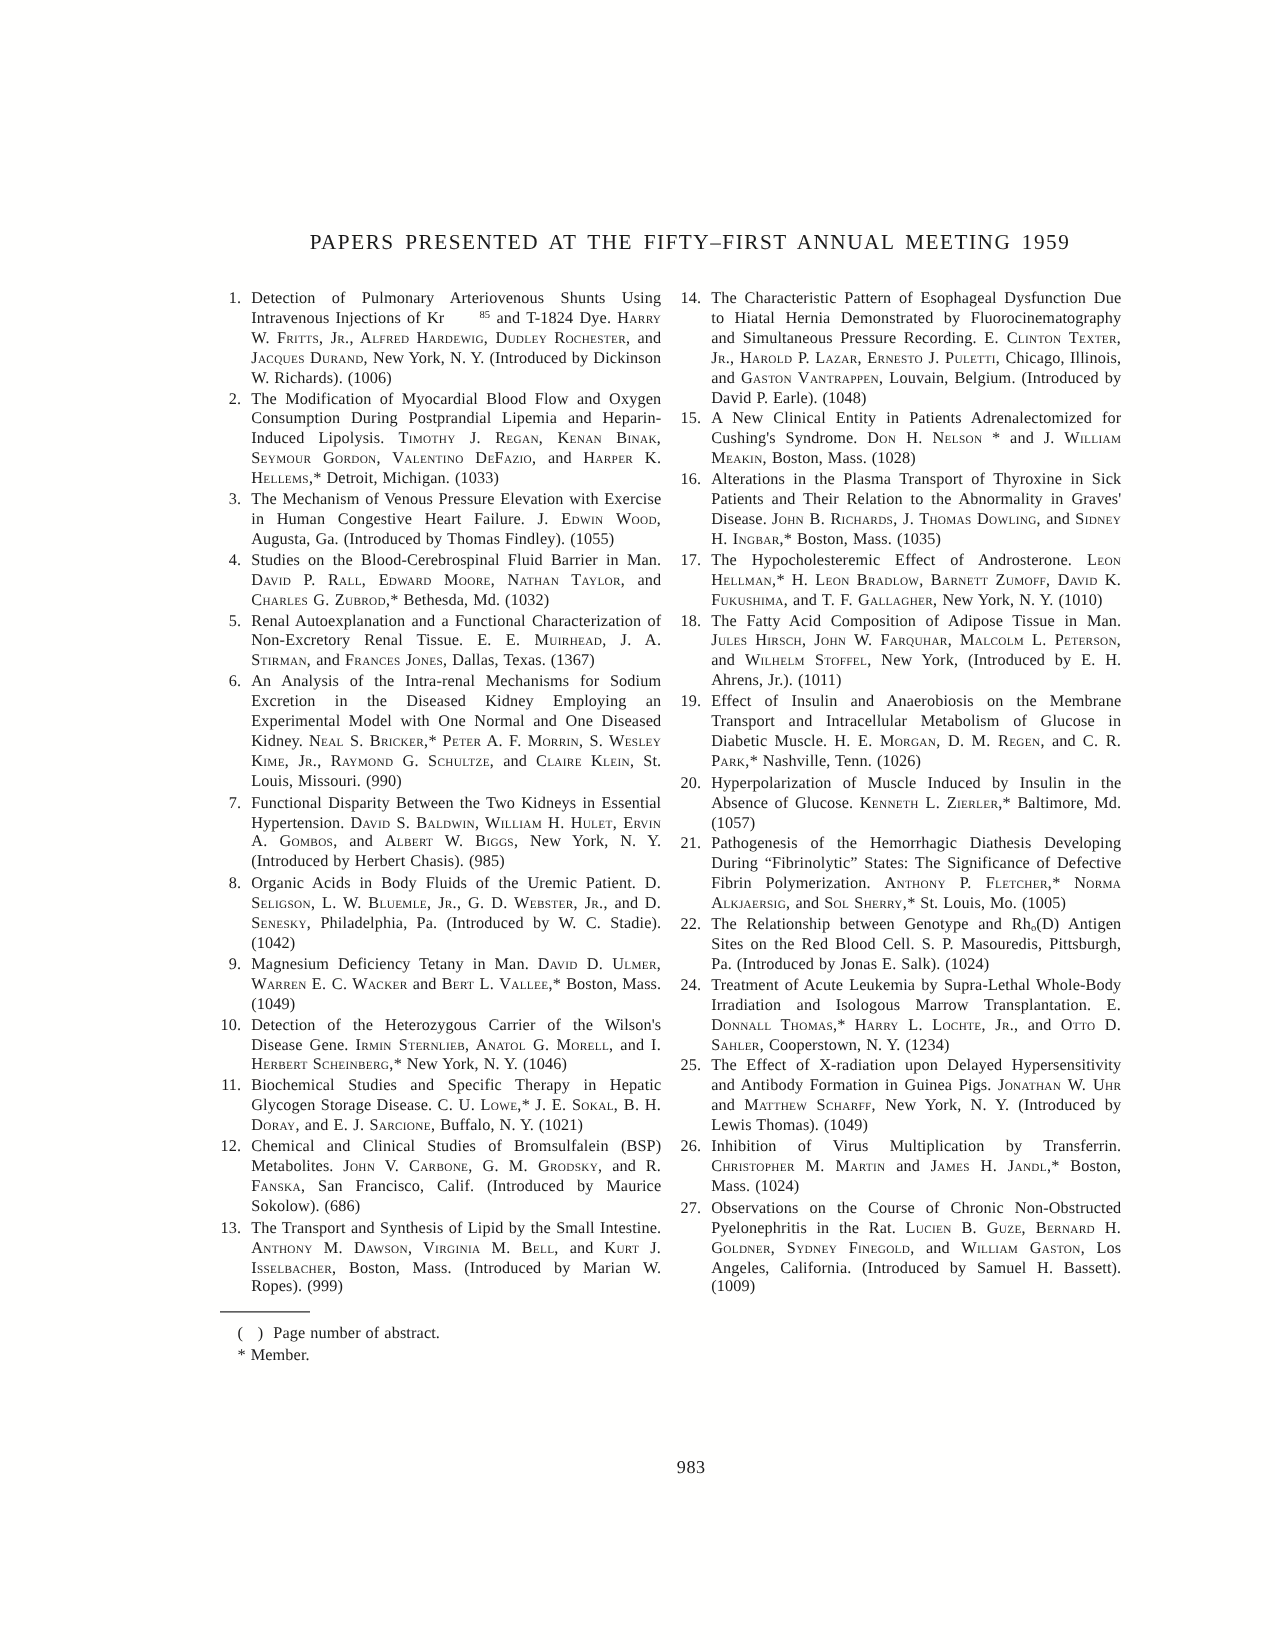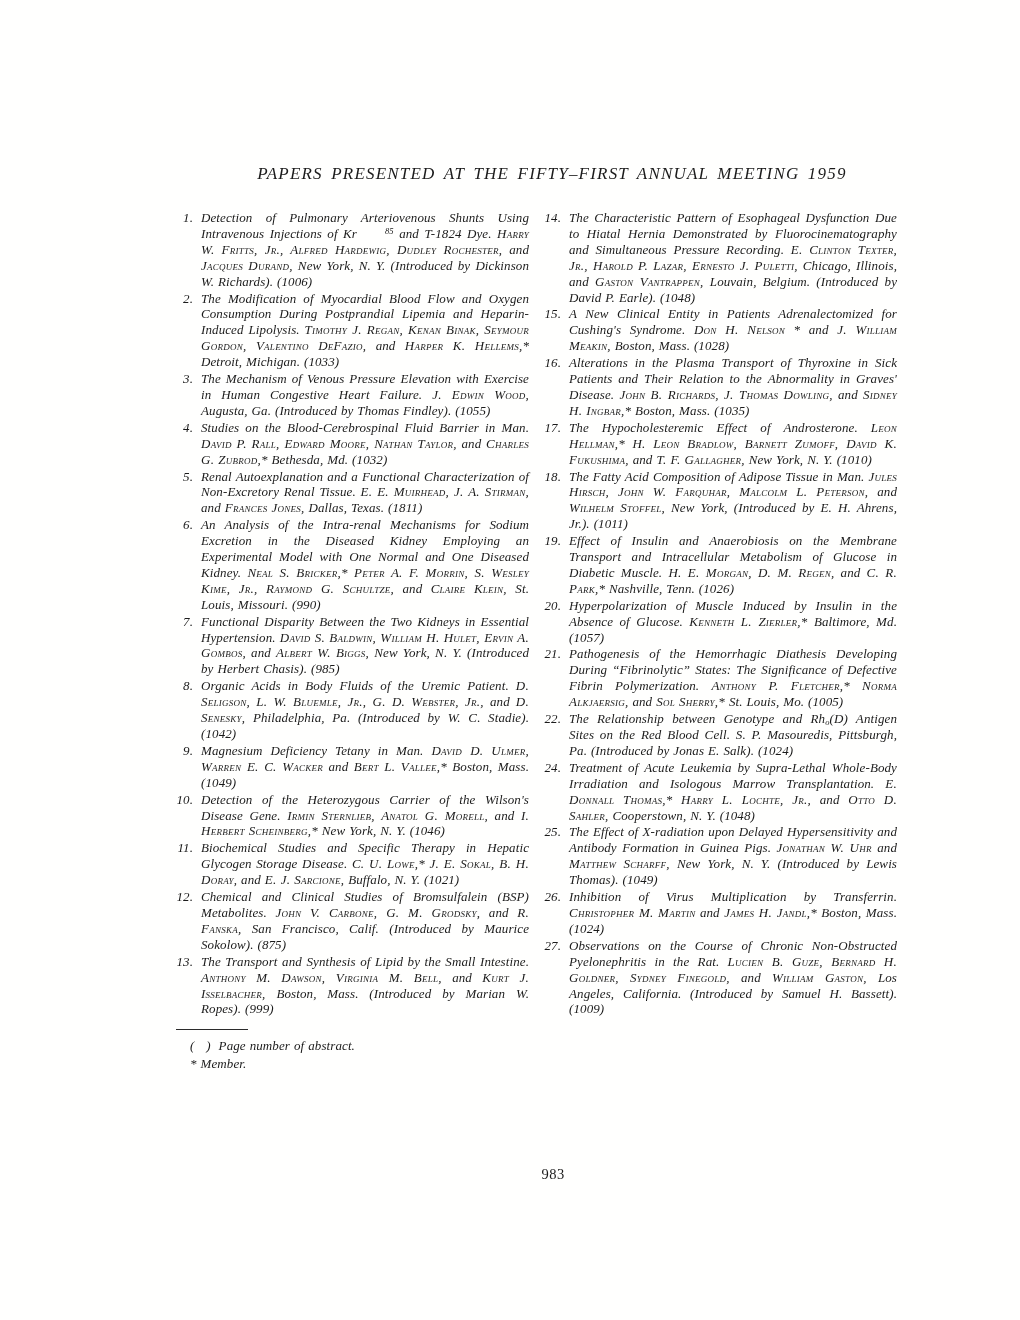--- a/index.html
+++ b/index.html
@@ -16,23 +16,22 @@
   }
   .sheet {
     position: relative;
     width: 1020px;
     height: 1320px;
     background: #fffffe;
   }
   .content {
     position: absolute;
     left: 176px;
-    top: 164px;
+    top: 184px;
     width: 722px;
-    font-style: italic;
   }
   .title {
     margin: 0 0 26px 0;
     font-size: 17px;
     line-height: 20px;
     font-weight: 400;
     text-align: center;
     text-indent: 30px;
     letter-spacing: 1.2px;
     word-spacing: 3px;
@@ -108,48 +107,48 @@
 <div class="sheet">
   <div class="content">
     <h1 class="title">PAPERS PRESENTED AT THE FIFTY–FIRST ANNUAL MEETING 1959</h1>
     <div class="columns">
       <div class="col">
         <div>
             <div class="paper"><span class="num">1.</span><span><span>Detection of Pulmonary Arteriovenous Shunts Using Intravenous Injections of Kr</span><sup>85</sup><span> and T-1824 Dye. </span><span class="sc">Harry W. Fritts, Jr., Alfred Hardewig, Dudley Rochester,</span><span> and </span><span class="sc">Jacques Durand,</span><span> New York, N. Y. (Introduced by Dickinson W. Richards). (1006)</span></span></div>
             <div class="paper"><span class="num">2.</span><span><span>The Modification of Myocardial Blood Flow and Oxygen Consumption During Postprandial Lipemia and Heparin-Induced Lipolysis. </span><span class="sc">Timothy J. Regan, Kenan Binak, Seymour Gordon, Valentino DeFazio,</span><span> and </span><span class="sc">Harper K. Hellems,</span><span>* Detroit, Michigan. (1033)</span></span></div>
             <div class="paper"><span class="num">3.</span><span><span>The Mechanism of Venous Pressure Elevation with Exercise in Human Congestive Heart Failure. </span><span class="sc">J. Edwin Wood,</span><span> Augusta, Ga. (Introduced by Thomas Findley). (1055)</span></span></div>
             <div class="paper"><span class="num">4.</span><span><span>Studies on the Blood-Cerebrospinal Fluid Barrier in Man. </span><span class="sc">David P. Rall, Edward Moore, Nathan Taylor,</span><span> and </span><span class="sc">Charles G. Zubrod,</span><span>* Bethesda, Md. (1032)</span></span></div>
-            <div class="paper"><span class="num">5.</span><span><span>Renal Autoexplanation and a Functional Characterization of Non-Excretory Renal Tissue. </span><span class="sc">E. E. Muirhead, J. A. Stirman,</span><span> and </span><span class="sc">Frances Jones,</span><span> Dallas, Texas. (1811)</span></span></div>
+            <div class="paper"><span class="num">5.</span><span><span>Renal Autoexplanation and a Functional Characterization of Non-Excretory Renal Tissue. </span><span class="sc">E. E. Muirhead, J. A. Stirman,</span><span> and </span><span class="sc">Frances Jones,</span><span> Dallas, Texas. (1367)</span></span></div>
             <div class="paper"><span class="num">6.</span><span><span>An Analysis of the Intra-renal Mechanisms for Sodium Excretion in the Diseased Kidney Employing an Experimental Model with One Normal and One Diseased Kidney. </span><span class="sc">Neal S. Bricker,</span><span>* </span><span class="sc">Peter A. F. Morrin, S. Wesley Kime, Jr., Raymond G. Schultze,</span><span> and </span><span class="sc">Claire Klein,</span><span> St. Louis, Missouri. (990)</span></span></div>
             <div class="paper"><span class="num">7.</span><span><span>Functional Disparity Between the Two Kidneys in Essential Hypertension. </span><span class="sc">David S. Baldwin, William H. Hulet, Ervin A. Gombos,</span><span> and </span><span class="sc">Albert W. Biggs,</span><span> New York, N. Y. (Introduced by Herbert Chasis). (985)</span></span></div>
             <div class="paper"><span class="num">8.</span><span><span>Organic Acids in Body Fluids of the Uremic Patient. </span><span class="sc">D. Seligson, L. W. Bluemle, Jr., G. D. Webster, Jr.,</span><span> and </span><span class="sc">D. Senesky,</span><span> Philadelphia, Pa. (Introduced by W. C. Stadie). (1042)</span></span></div>
             <div class="paper"><span class="num">9.</span><span><span>Magnesium Deficiency Tetany in Man. </span><span class="sc">David D. Ulmer, Warren E. C. Wacker</span><span> and </span><span class="sc">Bert L. Vallee,</span><span>* Boston, Mass. (1049)</span></span></div>
             <div class="paper"><span class="num">10.</span><span><span>Detection of the Heterozygous Carrier of the Wilson's Disease Gene. </span><span class="sc">Irmin Sternlieb, Anatol G. Morell,</span><span> and </span><span class="sc">I. Herbert Scheinberg,</span><span>* New York, N. Y. (1046)</span></span></div>
             <div class="paper"><span class="num">11.</span><span><span>Biochemical Studies and Specific Therapy in Hepatic Glycogen Storage Disease. </span><span class="sc">C. U. Lowe,</span><span>* </span><span class="sc">J. E. Sokal, B. H. Doray,</span><span> and </span><span class="sc">E. J. Sarcione,</span><span> Buffalo, N. Y. (1021)</span></span></div>
-            <div class="paper"><span class="num">12.</span><span><span>Chemical and Clinical Studies of Bromsulfalein (BSP) Metabolites. </span><span class="sc">John V. Carbone, G. M. Grodsky,</span><span> and </span><span class="sc">R. Fanska,</span><span> San Francisco, Calif. (Introduced by Maurice Sokolow). (875)</span></span></div>
+            <div class="paper"><span class="num">12.</span><span><span>Chemical and Clinical Studies of Bromsulfalein (BSP) Metabolites. </span><span class="sc">John V. Carbone, G. M. Grodsky,</span><span> and </span><span class="sc">R. Fanska,</span><span> San Francisco, Calif. (Introduced by Maurice Sokolow). (686)</span></span></div>
             <div class="paper"><span class="num">13.</span><span><span>The Transport and Synthesis of Lipid by the Small Intestine. </span><span class="sc">Anthony M. Dawson, Virginia M. Bell,</span><span> and </span><span class="sc">Kurt J. Isselbacher,</span><span> Boston, Mass. (Introduced by Marian W. Ropes). (999)</span></span></div>
           </div>
         <div class="footnotes">
           <div class="fn-rule"></div>
           <div class="fn-line">(   )  Page number of abstract.</div>
           <div class="fn-line">* Member.</div>
         </div>
       </div>
       <div class="col">
         <div>
             <div class="paper"><span class="num">14.</span><span><span>The Characteristic Pattern of Esophageal Dysfunction Due to Hiatal Hernia Demonstrated by Fluorocinematography and Simultaneous Pressure Recording. </span><span class="sc">E. Clinton Texter, Jr., Harold P. Lazar, Ernesto J. Puletti,</span><span> Chicago, Illinois, and </span><span class="sc">Gaston Vantrappen,</span><span> Louvain, Belgium. (Introduced by David P. Earle). (1048)</span></span></div>
             <div class="paper"><span class="num">15.</span><span><span>A New Clinical Entity in Patients Adrenalectomized for Cushing's Syndrome. </span><span class="sc">Don H. Nelson</span><span> * and </span><span class="sc">J. William Meakin,</span><span> Boston, Mass. (1028)</span></span></div>
             <div class="paper"><span class="num">16.</span><span><span>Alterations in the Plasma Transport of Thyroxine in Sick Patients and Their Relation to the Abnormality in Graves' Disease. </span><span class="sc">John B. Richards, J. Thomas Dowling,</span><span> and </span><span class="sc">Sidney H. Ingbar,</span><span>* Boston, Mass. (1035)</span></span></div>
             <div class="paper"><span class="num">17.</span><span><span>The Hypocholesteremic Effect of Androsterone. </span><span class="sc">Leon Hellman,</span><span>* </span><span class="sc">H. Leon Bradlow, Barnett Zumoff, David K. Fukushima,</span><span> and </span><span class="sc">T. F. Gallagher,</span><span> New York, N. Y. (1010)</span></span></div>
             <div class="paper"><span class="num">18.</span><span><span>The Fatty Acid Composition of Adipose Tissue in Man. </span><span class="sc">Jules Hirsch, John W. Farquhar, Malcolm L. Peterson,</span><span> and </span><span class="sc">Wilhelm Stoffel,</span><span> New York, (Introduced by E. H. Ahrens, Jr.). (1011)</span></span></div>
             <div class="paper"><span class="num">19.</span><span><span>Effect of Insulin and Anaerobiosis on the Membrane Transport and Intracellular Metabolism of Glucose in Diabetic Muscle. </span><span class="sc">H. E. Morgan, D. M. Regen,</span><span> and </span><span class="sc">C. R. Park,</span><span>* Nashville, Tenn. (1026)</span></span></div>
             <div class="paper"><span class="num">20.</span><span><span>Hyperpolarization of Muscle Induced by Insulin in the Absence of Glucose. </span><span class="sc">Kenneth L. Zierler,</span><span>* Baltimore, Md. (1057)</span></span></div>
             <div class="paper"><span class="num">21.</span><span><span>Pathogenesis of the Hemorrhagic Diathesis Developing During “Fibrinolytic” States: The Significance of Defective Fibrin Polymerization. </span><span class="sc">Anthony P. Fletcher,</span><span>* </span><span class="sc">Norma Alkjaersig,</span><span> and </span><span class="sc">Sol Sherry,</span><span>* St. Louis, Mo. (1005)</span></span></div>
             <div class="paper"><span class="num">22.</span><span><span>The Relationship between Genotype and Rh</span><sub>o</sub><span>(D) Antigen Sites on the Red Blood Cell. S. P. Masouredis, Pittsburgh, Pa. (Introduced by Jonas E. Salk). (1024)</span></span></div>
-            <div class="paper"><span class="num">24.</span><span><span>Treatment of Acute Leukemia by Supra-Lethal Whole-Body Irradiation and Isologous Marrow Transplantation. </span><span class="sc">E. Donnall Thomas,</span><span>* </span><span class="sc">Harry L. Lochte, Jr.,</span><span> and </span><span class="sc">Otto D. Sahler,</span><span> Cooperstown, N. Y. (1048)</span></span></div>
+            <div class="paper"><span class="num">24.</span><span><span>Treatment of Acute Leukemia by Supra-Lethal Whole-Body Irradiation and Isologous Marrow Transplantation. </span><span class="sc">E. Donnall Thomas,</span><span>* </span><span class="sc">Harry L. Lochte, Jr.,</span><span> and </span><span class="sc">Otto D. Sahler,</span><span> Cooperstown, N. Y. (1234)</span></span></div>
             <div class="paper"><span class="num">25.</span><span><span>The Effect of X-radiation upon Delayed Hypersensitivity and Antibody Formation in Guinea Pigs. </span><span class="sc">Jonathan W. Uhr</span><span> and </span><span class="sc">Matthew Scharff,</span><span> New York, N. Y. (Introduced by Lewis Thomas). (1049)</span></span></div>
             <div class="paper"><span class="num">26.</span><span><span>Inhibition of Virus Multiplication by Transferrin. </span><span class="sc">Christopher M. Martin</span><span> and </span><span class="sc">James H. Jandl,</span><span>* Boston, Mass. (1024)</span></span></div>
             <div class="paper"><span class="num">27.</span><span><span>Observations on the Course of Chronic Non-Obstructed Pyelonephritis in the Rat. </span><span class="sc">Lucien B. Guze, Bernard H. Goldner, Sydney Finegold,</span><span> and </span><span class="sc">William Gaston,</span><span> Los Angeles, California. (Introduced by Samuel H. Bassett). (1009)</span></span></div>
           </div>
       </div>
     </div>
   </div>
   <div class="pageno">983</div>
 </div>
 

